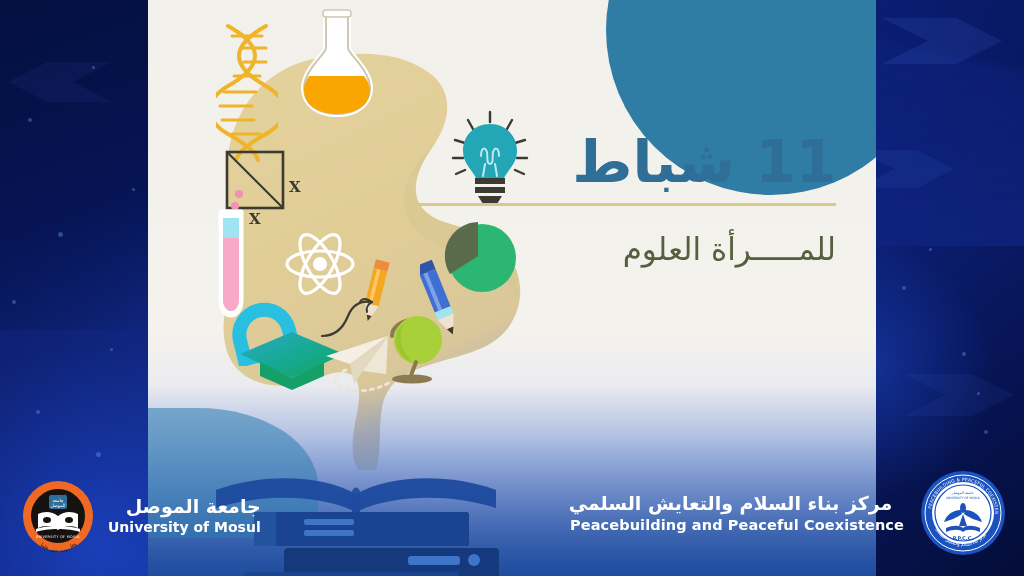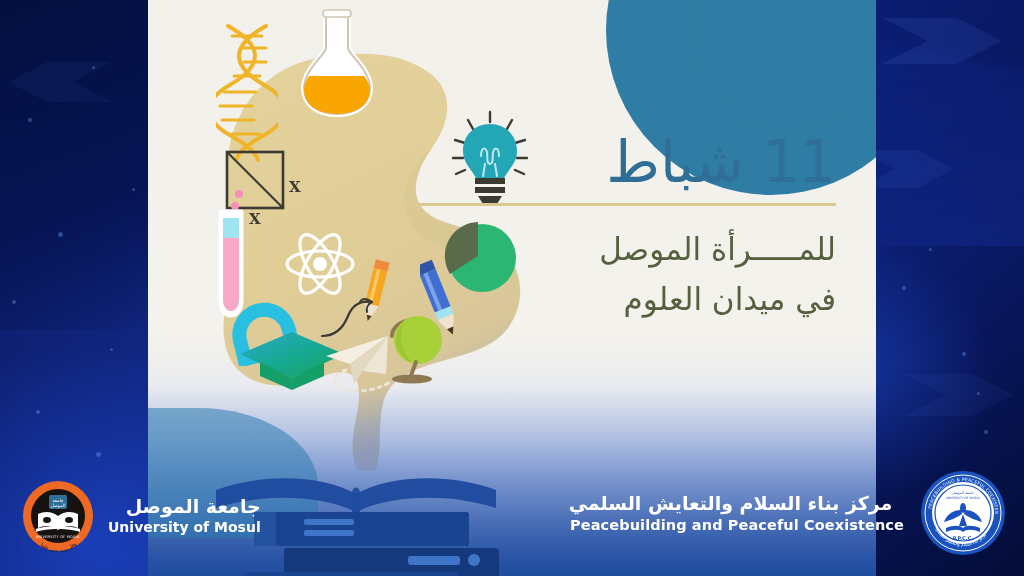--- a/index.html
+++ b/index.html
@@ -105,21 +105,21 @@
   #globe    { left:232px; top:302px; width:70px;  height:82px; }
   #squiggle { left:172px; top:296px; width:56px;  height:44px; }
 
   
   .text-block {
     position:absolute; right:40px; top:132px; width:420px;
     text-align:right; direction:rtl;
   }
   .headline {
     font-family:"DejaVu Sans", sans-serif;
-    font-size:58px; font-weight:normal; letter-spacing:1px;
+    font-size:58px; font-weight:bold; letter-spacing:1px;
     color:#2f6e96; line-height:1.05; white-space:nowrap;
   }
   .rule {
     height:3px; background:#d9c98c; margin:10px 0 18px auto; width:100%;
   }
   .subline {
     font-family:"DejaVu Sans", sans-serif;
     font-size:31px; font-weight:normal; color:#55603f;
     line-height:1.62; white-space:nowrap;
   }
@@ -394,22 +394,21 @@
         <rect x="212" y="110" width="52" height="9" rx="3" fill="#3f75c8"></rect>
         <circle cx="278" cy="114" r="6" fill="#3f75c8"></circle>
         <rect x="48" y="126" width="215" height="26" rx="4" fill="#1a4490"></rect>
         <rect x="68" y="132" width="96" height="10" rx="3" fill="#2a5aa8"></rect>
       </svg>
     </div>
 
     <div class="text-block">
       <div class="headline">11 شباط</div>
       <div class="rule"></div>
-      <div class="subline">للمـــــرأة الموصل</div>
-      <div class="subline">في ميدان العلوم</div>
+      <div class="subline">للمـــــرأة العلوم</div>
     </div>
 
   </div>
 
   <div class="footer-left">
     <div class="mosul-seal">
       <svg viewBox="0 0 72 72">
         <circle cx="36" cy="36" r="35" fill="#ee6a24"></circle>
         <circle cx="36" cy="36" r="27" fill="#16120f"></circle>
         <path d="M36,20 L44,14 L44,26 Z" fill="#2f6e96"></path>

